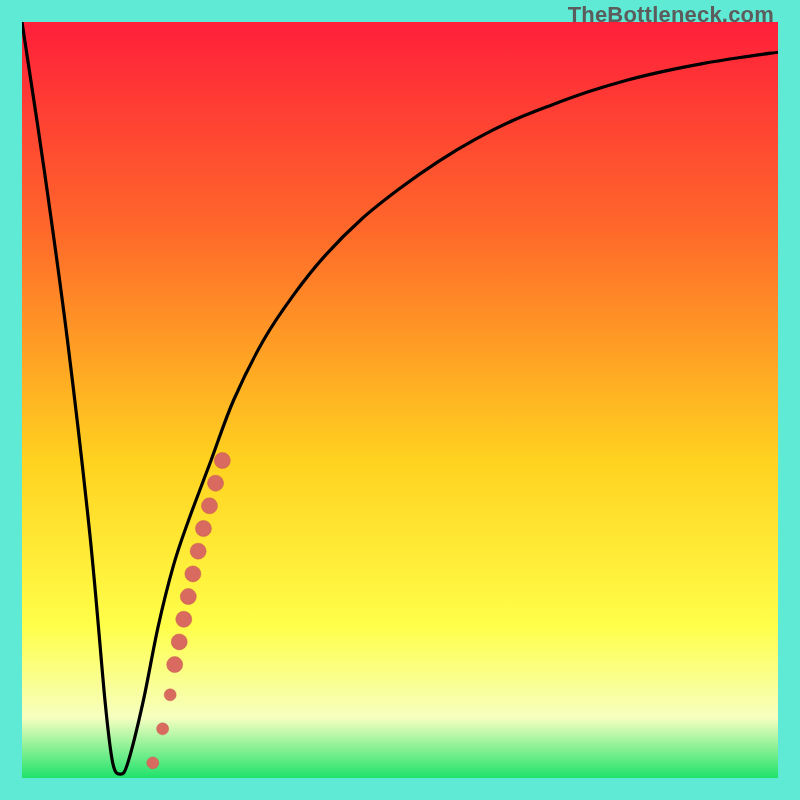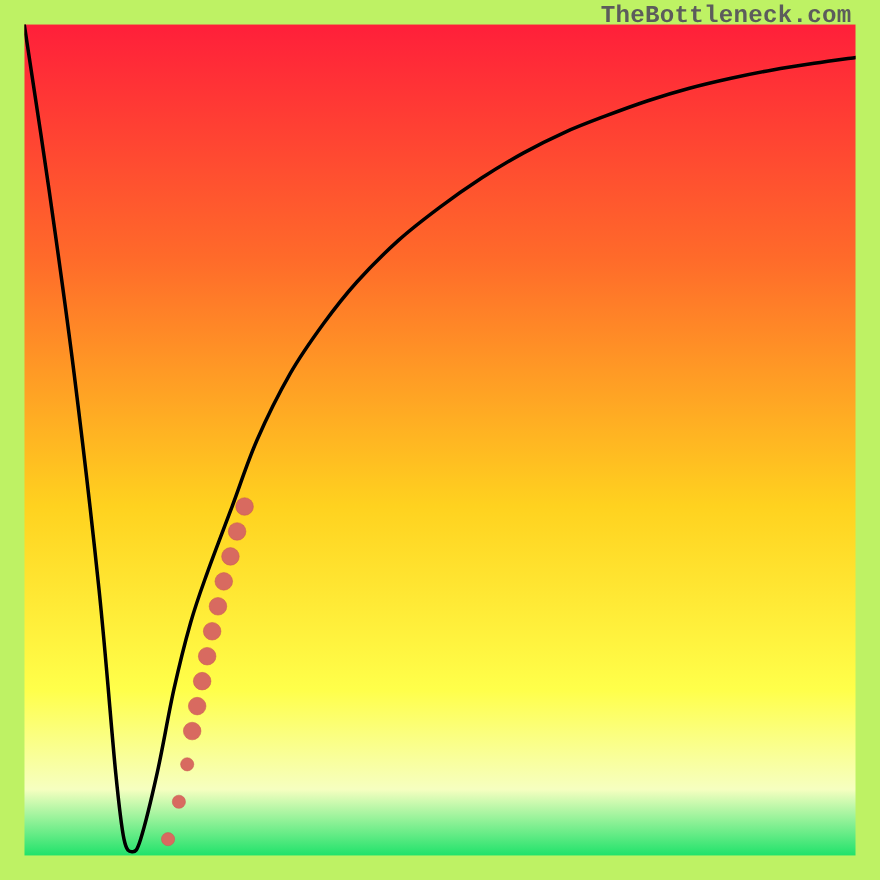--- a/index.html
+++ b/index.html
@@ -7,22 +7,21 @@
     padding: 0;
     width: 800px;
     height: 800px;
     overflow: hidden;
     background: #000;
     font-family: Arial, Helvetica, sans-serif;
   }
   .frame {
     position: absolute;
     inset: 0;
-    background: #bef264;
-    font-family: Liberation Mono, monospace;
+    background: #5eead4;
   }
   .plot {
     position: absolute;
     left: 22px;
     top: 22px;
     width: 756px;
     height: 756px;
     overflow: hidden;
   }
   .watermark {

